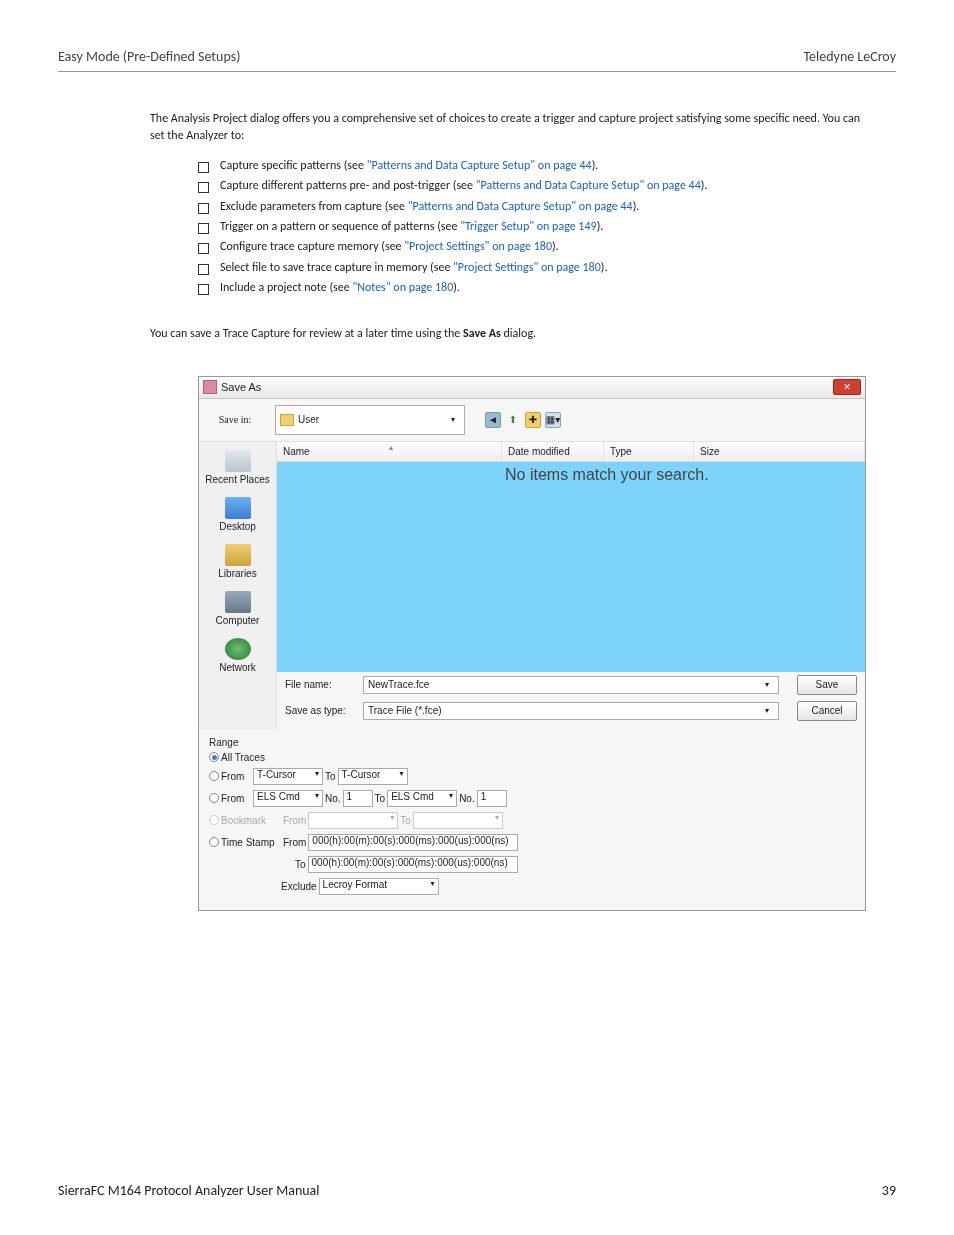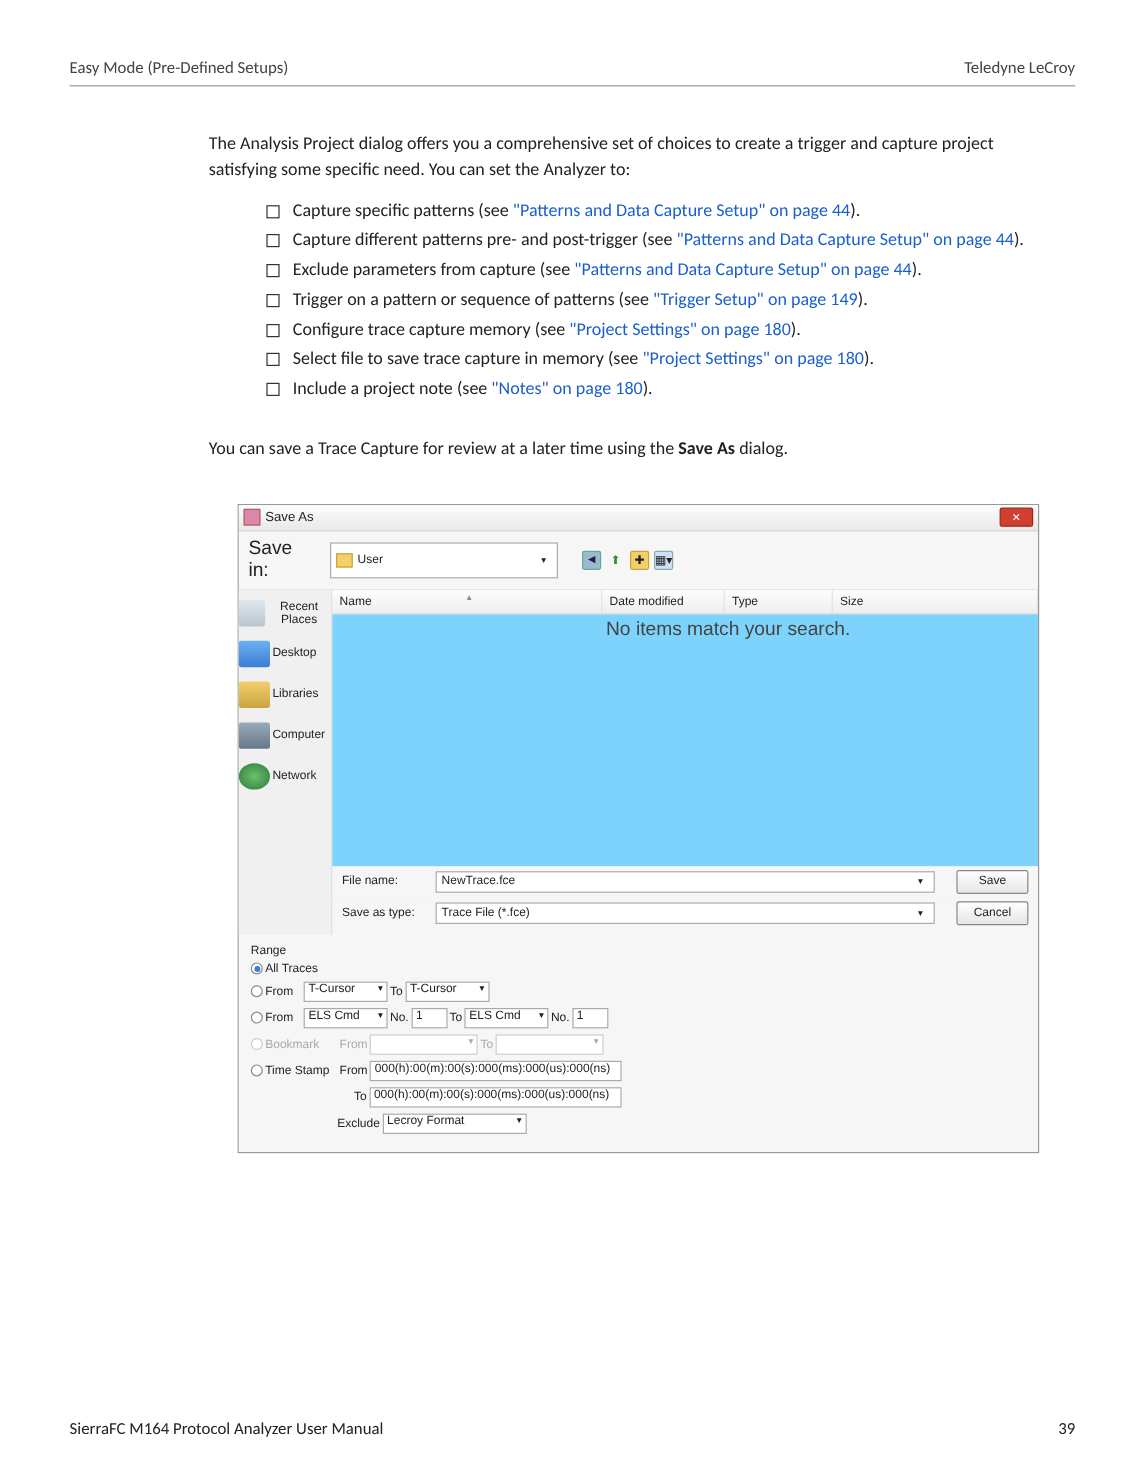--- a/index.html
+++ b/index.html
@@ -20,24 +20,24 @@
   .header-row {
     display: flex;
     justify-content: space-between;
     font-size: 14px;
     color: #444;
     border-bottom: 1px solid #999;
     padding-bottom: 6px;
     margin-bottom: 38px;
   }
   .body-text {
-    margin-left: 116px;
+    margin-left: 92px;
     margin-right: 20px;
     line-height: 1.45;
-    font-size: 15px;
+    font-size: 12px;
   }
   .para { margin-bottom: 12px; }
   ul.bullets {
     list-style: none;
     padding-left: 48px;
     margin-bottom: 28px;
   }
   ul.bullets li {
     position: relative;
     padding-left: 22px;
@@ -100,42 +100,42 @@
     background: #f0f0f0;
     border-right: 1px solid #ddd;
     padding: 6px 0;
     display: flex;
     flex-direction: column;
     align-items: center;
     gap: 8px;
   }
   .place {
     display: flex;
-    flex-direction: row;
+    flex-direction: column;
     align-items: center;
     gap: 2px;
     width: 100%;
     padding: 2px 0;
   }
   .place-icon {
     width: 26px; height: 22px;
     border-radius: 2px;
   }
   .place-label { font-size: 10px; text-align: center; }
 
   .file-main { flex: 1; display: flex; flex-direction: column; }
   .savein-row {
     display: flex;
     align-items: center;
     padding: 6px 8px;
     gap: 8px;
     border-bottom: 1px solid #e0e0e0;
     background: #f6f6f6;
   }
-  .savein-label { width: 60px; text-align: left; font-size: 16px; padding-right:4px; }
+  .savein-label { width: 60px; text-align: center; font-size: 10px; padding-right:4px;font-family:Liberation Serif, serif; }
   .savein-combo {
     flex: 0 0 190px;
     height: 30px;
     border: 1px solid #aaa;
     background: #fff;
     display: flex;
     align-items: center;
     padding: 0 4px;
     gap: 4px;
     font-size: 10px;

